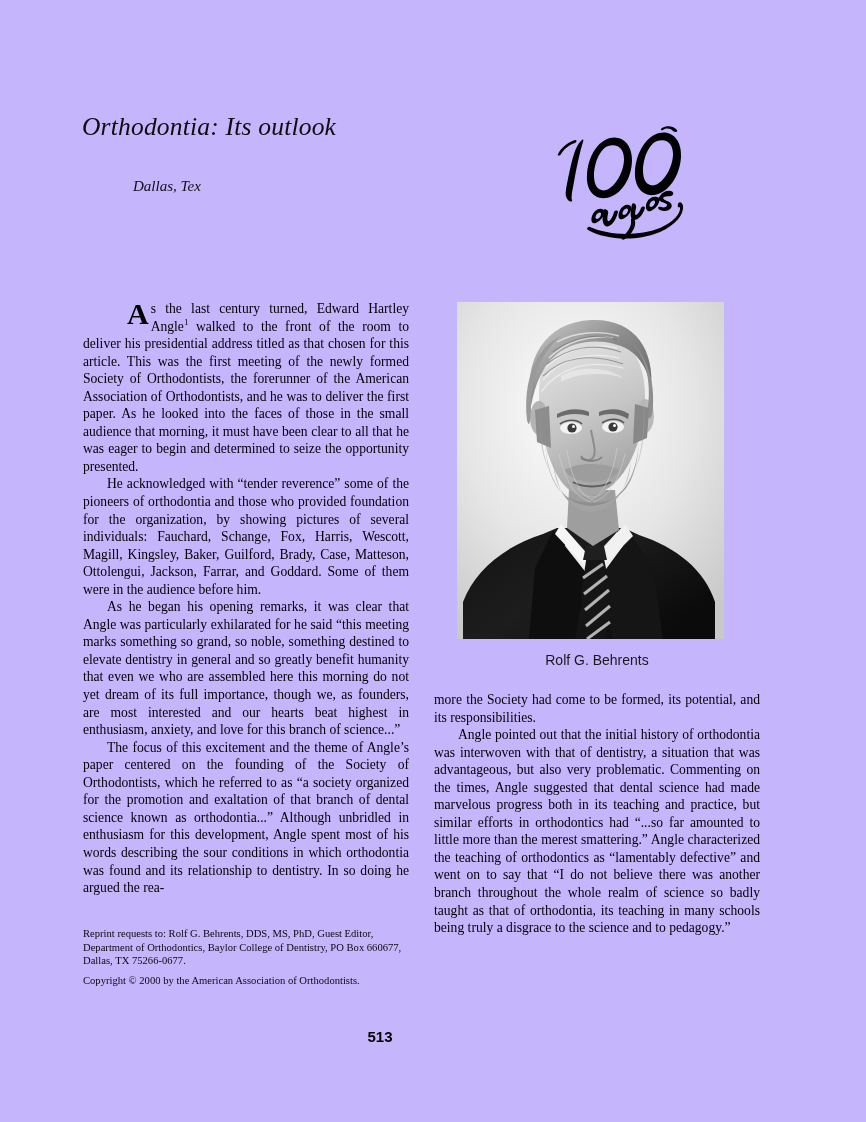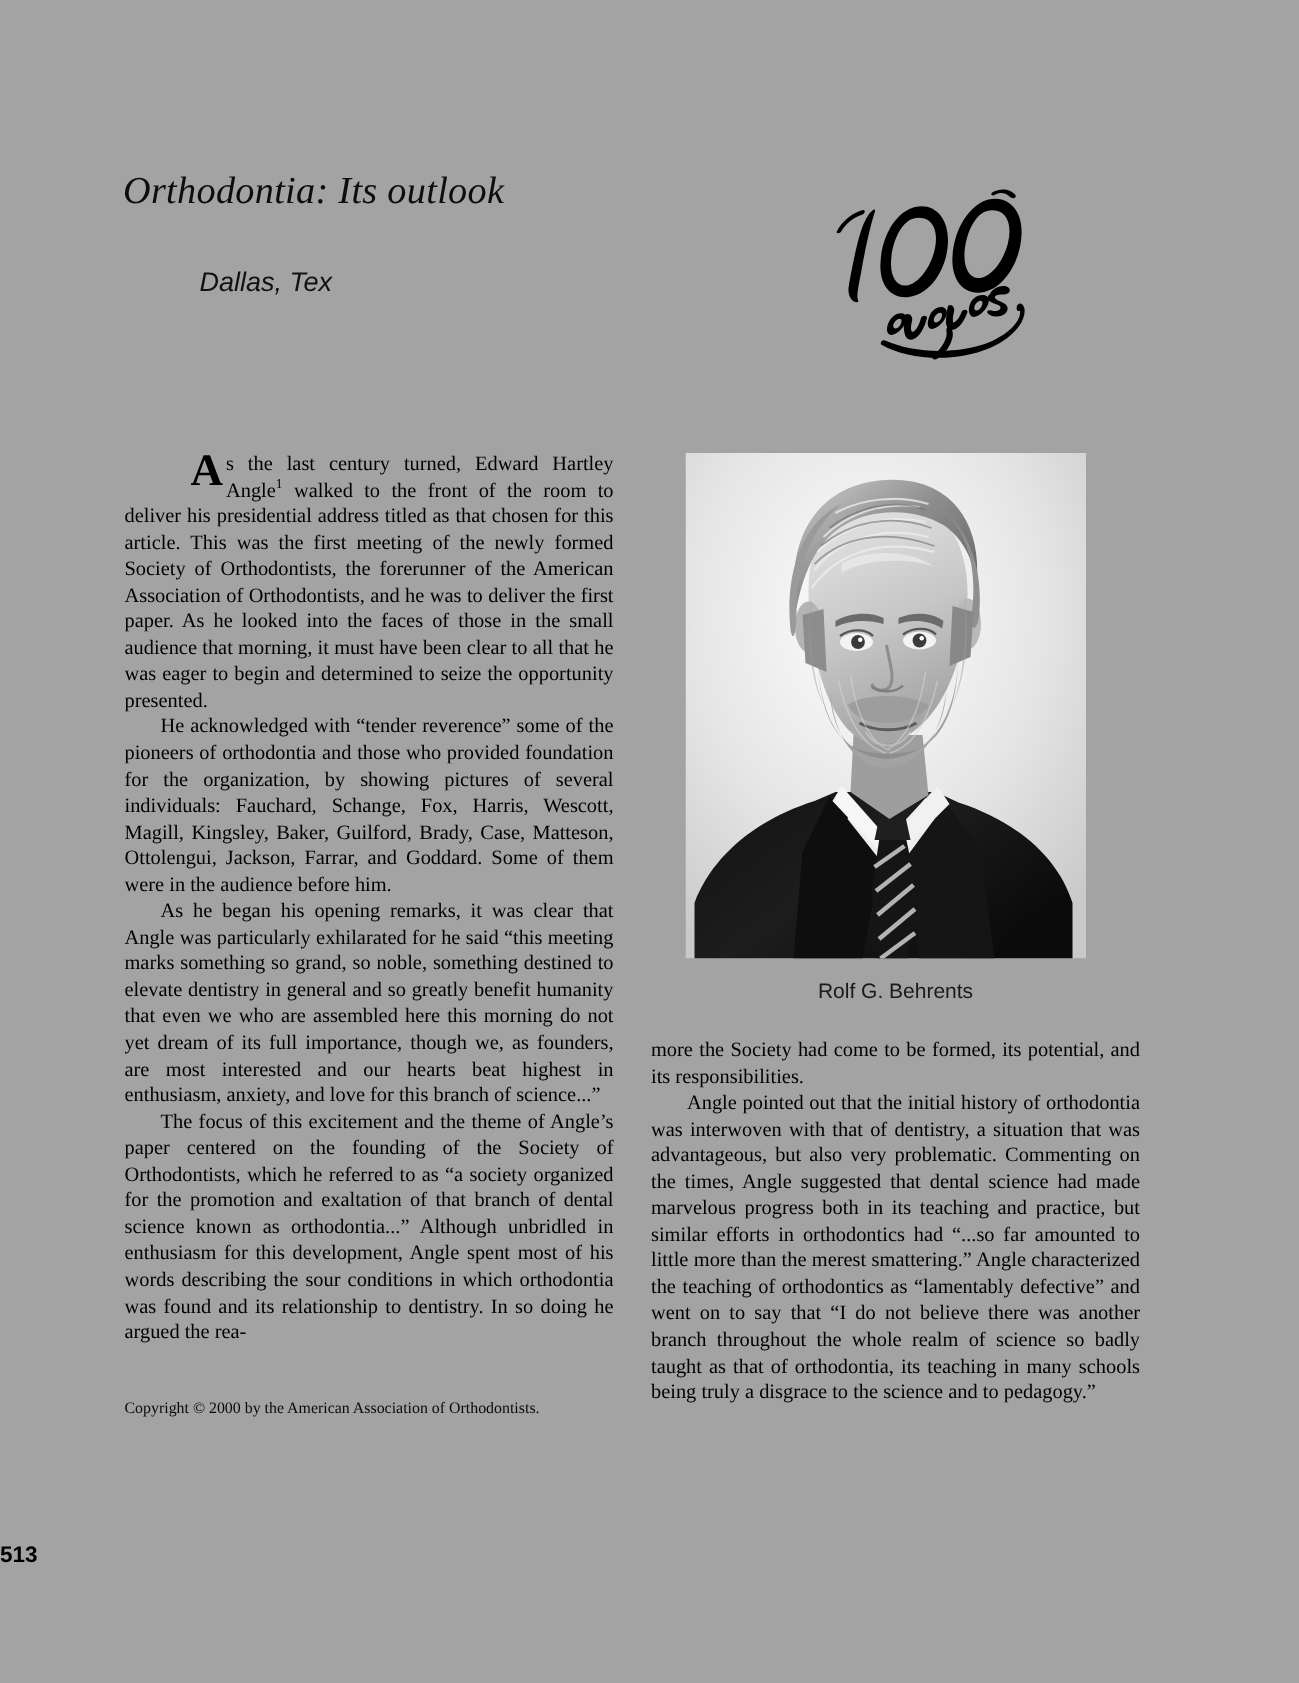--- a/index.html
+++ b/index.html
@@ -4,21 +4,21 @@
 <style>
   html, body {
     margin: 0;
     padding: 0;
     background: #ffffff;
   }
   .page {
     position: relative;
     width: 866px;
     height: 1122px;
-    background: #a3a3a3;
+    background: #c4b5fd;
     overflow: hidden;
     font-family: "Liberation Serif", serif;
     color: #000000;
   }
 
   
   .article-title {
     position: absolute;
     left: 82px;
     top: 112px;
@@ -45,23 +45,23 @@
     letter-spacing: 0.05px;
     color: #000;
     line-height: 1.15;
   }
   .byline .author sup {
     font-size: 9.5px;
     vertical-align: super;
     line-height: 0;
   }
   .byline .affil {
-    font-family: Liberation Sans, sans-serif;
+    font-family: Liberation Serif, serif;
     font-style: italic;
-    font-size: 18px;
+    font-size: 15px;
     margin-top: 4px;
     color: #111;
   }
 
   
   .logo-100 {
     position: absolute;
     left: 536px;
     top: 118px;
     width: 170px;
@@ -144,21 +144,21 @@
   .footnotes .gap { height: 6px; }
   .footnotes sup { font-size: 7.5px; vertical-align: super; line-height: 0; }
   .footnotes .bold { font-weight: bold; }
 
   
   .page-number {
     position: absolute;
     left: 0;
     top: 1028px;
     width: 760px;
-    text-align: left;
+    text-align: center;
     font-family: "Liberation Sans", sans-serif;
     font-weight: bold;
     font-size: 15px;
     color: #000;
   }
 </style>
 </head>
 <body>
 
 <div class="page">
@@ -326,19 +326,20 @@
     <p class="para">As he began his opening remarks, it was clear that Angle was particularly exhilarated for he said “this meeting marks something so grand, so noble, something destined to elevate dentistry in general and so greatly benefit humanity that even we who are assembled here this morning do not yet dream of its full importance, though we, as founders, are most interested and our hearts beat highest in enthusiasm, anxiety, and love for this branch of science...”</p>
     <p class="para">The focus of this excitement and the theme of Angle’s paper centered on the founding of the Society of Orthodontists, which he referred to as “a society organized for the promotion and exaltation of that branch of dental science known as orthodontia...” Although unbridled in enthusiasm for this development, Angle spent most of his words describing the sour conditions in which orthodontia was found and its relationship to dentistry. In so doing he argued the rea-</p>
   </div>
 
   <div class="col-right-lower">
     <p class="para first">more the Society had come to be formed, its potential, and its responsibilities.</p>
     <p class="para">Angle pointed out that the initial history of orthodontia was interwoven with that of dentistry, a situation that was advantageous, but also very problematic. Commenting on the times, Angle suggested that dental science had made marvelous progress both in its teaching and practice, but similar efforts in orthodontics had “...so far amounted to little more than the merest smattering.” Angle characterized the teaching of orthodontics as “lamentably defective” and went on to say that “I do not believe there was another branch throughout the whole realm of science so badly taught as that of orthodontia, its teaching in many schools being truly a disgrace to the science and to pedagogy.”</p>
   </div>
 
   <div class="footnotes">
+    <p class="fn-block">Reprint requests to: Rolf G. Behrents, DDS, MS, PhD, Guest Editor, Department of Orthodontics, Baylor College of Dentistry, PO Box 660677, Dallas, TX 75266-0677.</p>
     <div class="gap"></div>
     <p class="fn-block">Copyright © 2000 by the American Association of Orthodontists.</p>
   </div>
 
   <div class="page-number">513</div>
 
 </div>
 
 </body></html>

